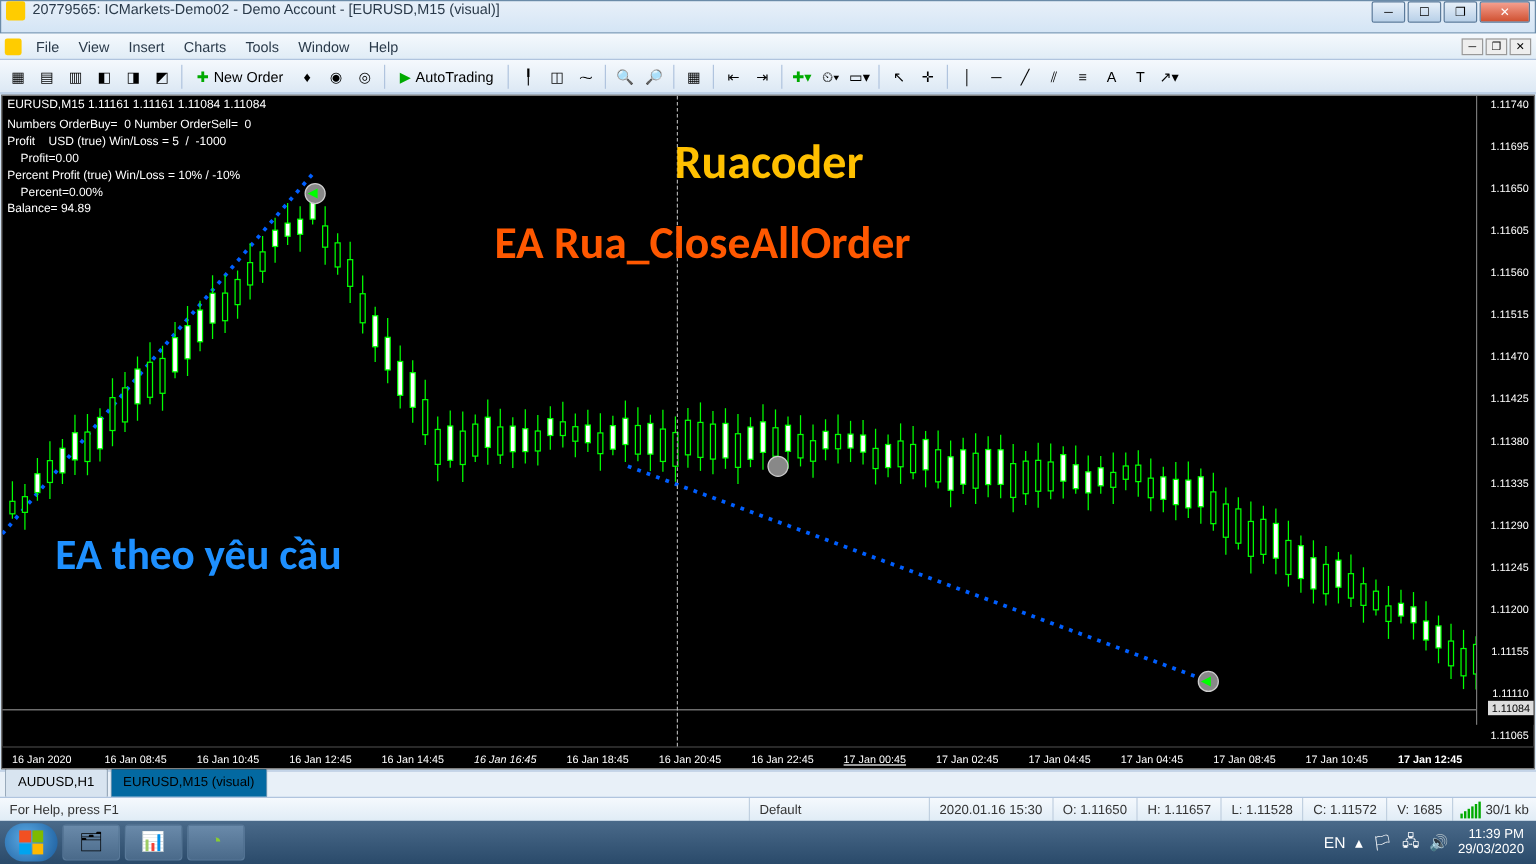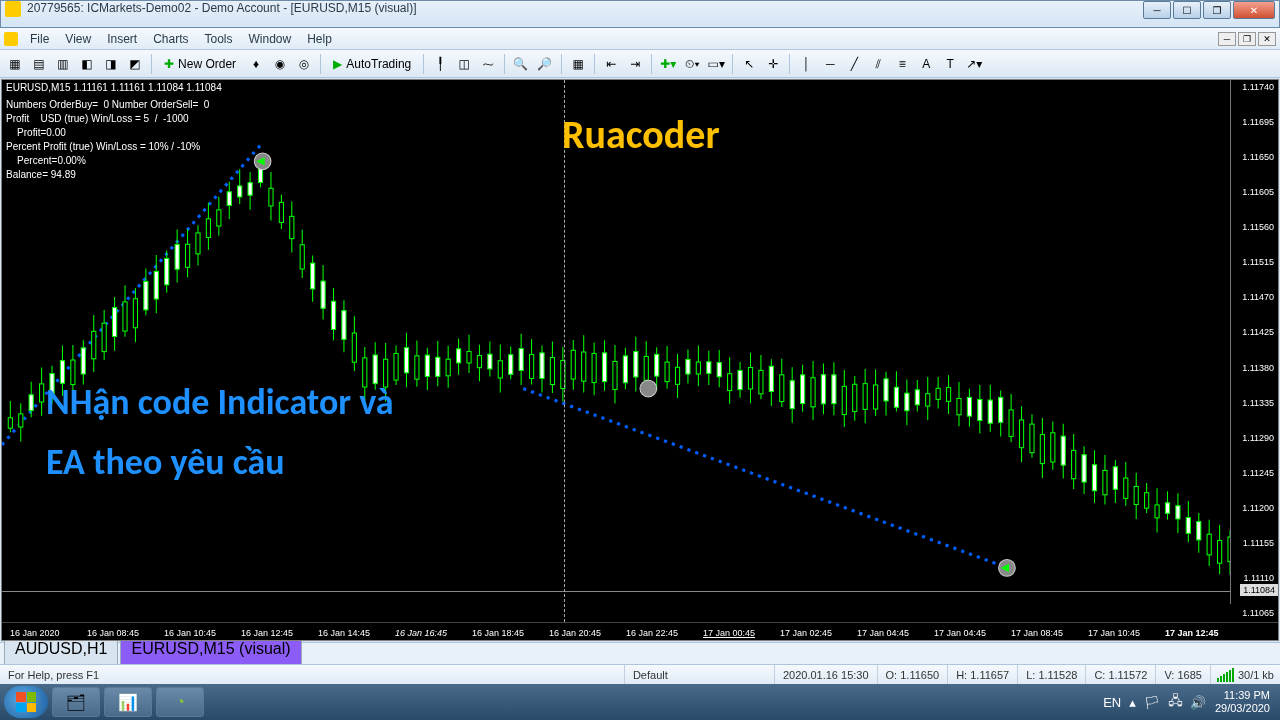--- a/index.html
+++ b/index.html
@@ -53,22 +53,22 @@
 .ov-yellow { color: #ffc000; font-size: 40px; }
 .ov-orange { color: #ff5800; font-size: 38px; }
 .ov-blue { color: #1e90ff; font-size: 36px; }
 
 
 .vline { position: absolute; top: 0; bottom: 18px; width: 0; border-left: 1px dashed #aaa; z-index: 3; }
 .hline { position: absolute; left: 0; right: 48px; height: 0; border-top: 1px solid #888; z-index: 2; }
 
 
 .tabs { height: 22px; background: #e8f0f8; border-top: 1px solid #b0c4de; display: flex; align-items: flex-end; padding-left: 4px; gap: 2px; }
-.tab { padding: 6px 10px; font-size: 16px; border: 1px solid #9ab; border-bottom: none; background: #d8e4f0; cursor: pointer; border-radius: 3px 3px 0 0; margin-top: 24px; }
-.tab.active { background: #8b5cf6; }
+.tab { padding: 6px 10px; font-size: 11px; border: 1px solid #9ab; border-bottom: none; background: #d8e4f0; cursor: pointer; border-radius: 3px 3px 0 0; margin-top: 24px; }
+.tab.active { background: #0369a1; }
 
 
 .statusbar { height: 20px; background: linear-gradient(#f5f9fd, #e0ecf6); border-top: 1px solid #b0c4de; display: flex; align-items: center; font-size: 11px; color: #333; }
 .statusbar .cell { padding: 0 8px; border-right: 1px solid #c0d0e0; height: 100%; display: flex; align-items: center; }
 .statusbar .cell.flex { flex: 1; }
 .statusbar .conn { margin-left: auto; display: flex; align-items: center; gap: 4px; padding: 0 6px; }
 .bars { display: flex; align-items: flex-end; gap: 1px; }
 .bars span { width: 2px; background: #0a0; }
 
 
@@ -164,21 +164,21 @@
   <div class="tbtn">A</div>
   <div class="tbtn">T</div>
   <div class="tbtn">↗▾</div>
 </div>
 
 <div class="chartwrap">
   <div class="chartlabel">EURUSD,M15  1.11161 1.11161 1.11084 1.11084</div>
   <div class="chart-info" id="chart-info">Numbers&nbsp;OrderBuy=&nbsp;&nbsp;0&nbsp;Number&nbsp;OrderSell=&nbsp;&nbsp;0<br>Profit&nbsp;&nbsp;&nbsp;&nbsp;USD&nbsp;(true)&nbsp;Win/Loss&nbsp;=&nbsp;5&nbsp;&nbsp;/&nbsp;&nbsp;-1000<br>&nbsp;&nbsp;&nbsp;&nbsp;Profit=0.00<br>Percent&nbsp;Profit&nbsp;(true)&nbsp;Win/Loss&nbsp;=&nbsp;10%&nbsp;/&nbsp;-10%<br>&nbsp;&nbsp;&nbsp;&nbsp;Percent=0.00%<br>Balance=&nbsp;94.89</div>
 
   <div class="overlay-title ov-yellow" style="top:30px; left:560px">Ruacoder</div>
-  <div class="overlay-title ov-blue" style="top:300px; left:44px">NHận code Indicator và</div>
+  <div class="overlay-title ov-orange" style="top:100px; left:410px">EA Rua_CloseAllOrder</div>
   <div class="overlay-title ov-blue" style="top:360px; left:44px">EA theo yêu cầu</div>
 
   <div class="vline" style="left:562px"></div>
   <div class="hline" style="bottom:48px"></div>
 
   <div class="chart-main">
     <svg class="chart-canvas" viewBox="0 0 1224 544" preserveAspectRatio="none">
 
       <line x1="0" y1="350" x2="250" y2="60" stroke="#005fff" stroke-width="3" stroke-dasharray="3 5"></line>
       <line x1="500" y1="296" x2="970" y2="470" stroke="#005fff" stroke-width="3" stroke-dasharray="3 5"></line>

